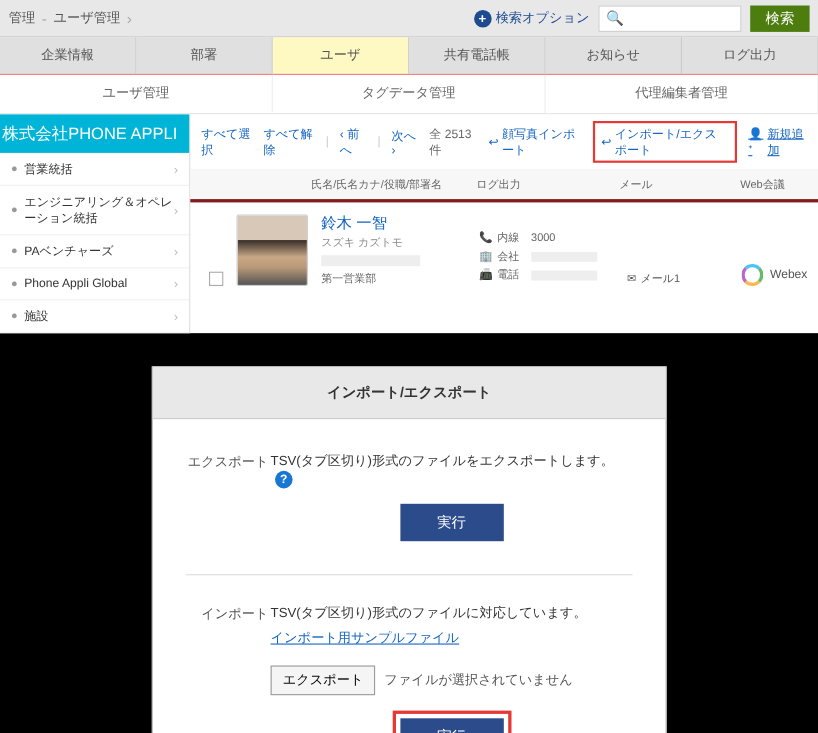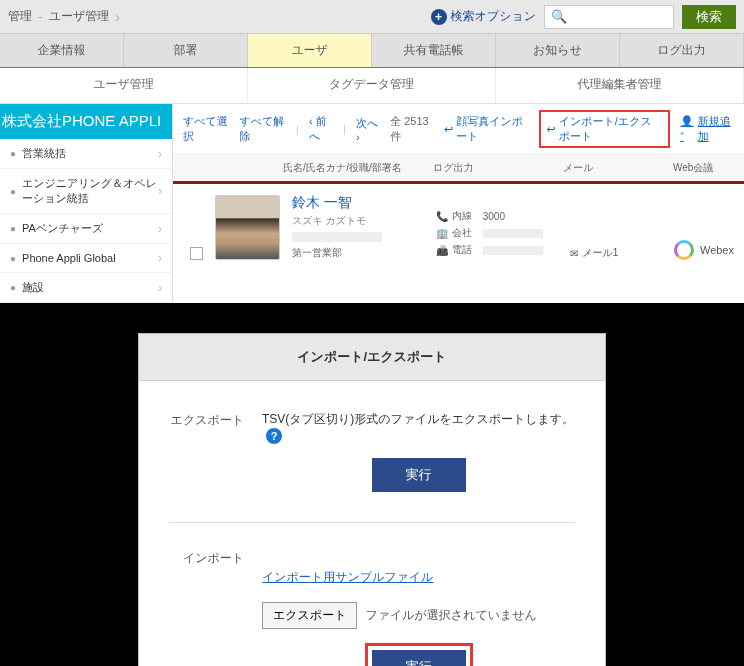--- a/index.html
+++ b/index.html
@@ -54,21 +54,21 @@
 .phone-line{display:flex;align-items:center;gap:4px;margin-bottom:3px}
 .phone-icon{color:#555;width:12px}
 .phone-blur{display:inline-block;height:9px;background:#eee;width:60px}
 .mail-col{width:100px;font-size:10px;color:#555;display:flex;align-items:center;gap:4px}
 .web-col{display:flex;align-items:center;gap:6px;font-size:11px;color:#555}
 .webex-circle{width:20px;height:20px;border-radius:50%;border:3px solid;border-color:#4FC3F7 #66BB6A #FFB74D #BA68C8}
 .bottom-panel{background:#000;padding:30px 0 40px;display:flex;justify-content:center}
 .modal{background:#fff;width:468px;border:1px solid #bbb}
 .modal-head{background:#e8e8e8;text-align:center;padding:14px;font-size:13px;font-weight:bold;color:#333;border-bottom:1px solid #ccc}
 .modal-body{padding:30px 30px 40px}
-.modal-section{display:flex;gap:18px;font-size:12px;color:#333;margin-bottom:16px}
+.modal-section{display:flex;gap:2px;font-size:12px;color:#333;margin-bottom:16px}
 .sec-label{width:75px;text-align:right;color:#555;padding-top:1px}
 .sec-content{flex:1}
 .help-icon{display:inline-flex;width:16px;height:16px;border-radius:50%;background:#1976D2;color:#fff;align-items:center;justify-content:center;font-size:11px;font-weight:bold;margin-left:4px}
 .exec-btn-wrap{text-align:center;margin-top:14px}
 .exec-btn{background:#2C4B8B;color:#fff;border:none;padding:8px 34px;font-size:13px;cursor:pointer}
 .exec-btn-highlight{display:inline-block;border:3px solid #E53935;padding:4px}
 .divider{border-top:1px solid #ddd;margin:30px 0 26px}
 .sample-link{color:#1565C0;text-decoration:underline;cursor:pointer;display:inline-block;margin-top:6px}
 .file-row{margin-top:16px;display:flex;align-items:center;gap:8px;font-size:12px}
 .file-btn{border:1px solid #999;background:#f5f5f5;padding:4px 10px;font-size:12px;cursor:pointer}
@@ -213,21 +213,21 @@
      <span class="help-icon">?</span>
      <div class="exec-btn-wrap"><button class="exec-btn">実行</button></div>
     </div>
    </div>
 
    <div class="divider"></div>
 
    <div class="modal-section">
     <div class="sec-label">インポート</div>
     <div class="sec-content">
-     <br>
+     <span>TSV(タブ区切り)形式のファイルに対応しています。</span><br>
      <a class="sample-link">インポート用サンプルファイル</a>
      <div class="file-row">
       <button class="file-btn">エクスポート</button>
       <span class="no-file">ファイルが選択されていません</span>
      </div>
      <div class="exec-btn-wrap"><span class="exec-btn-highlight"><button class="exec-btn">実行</button></span></div>
     </div>
    </div>
 
   </div>

